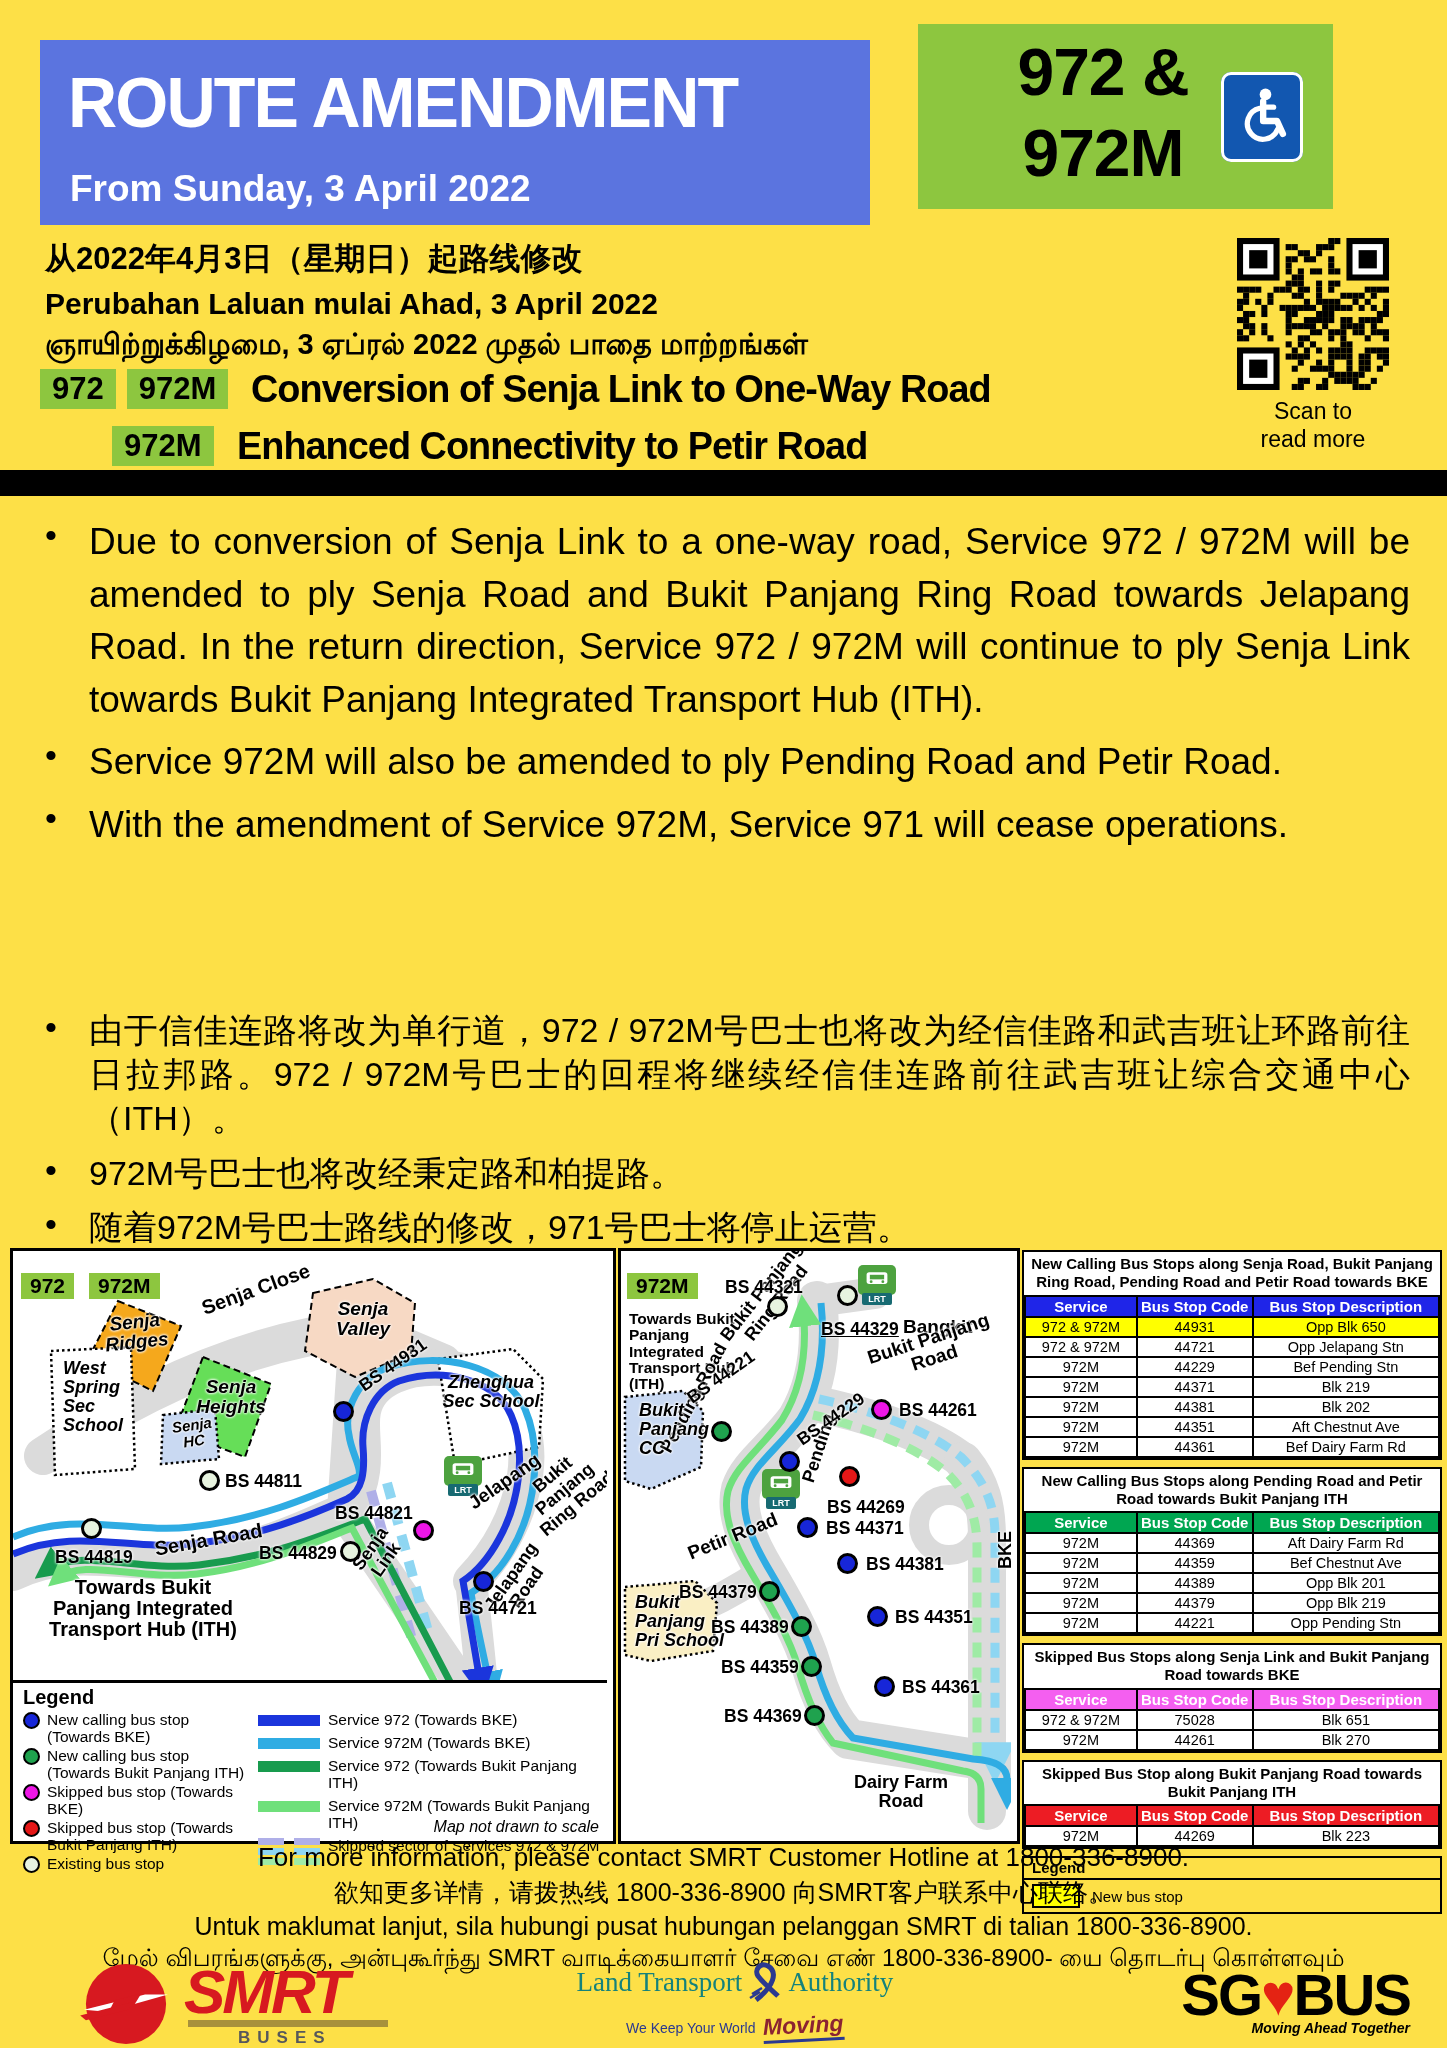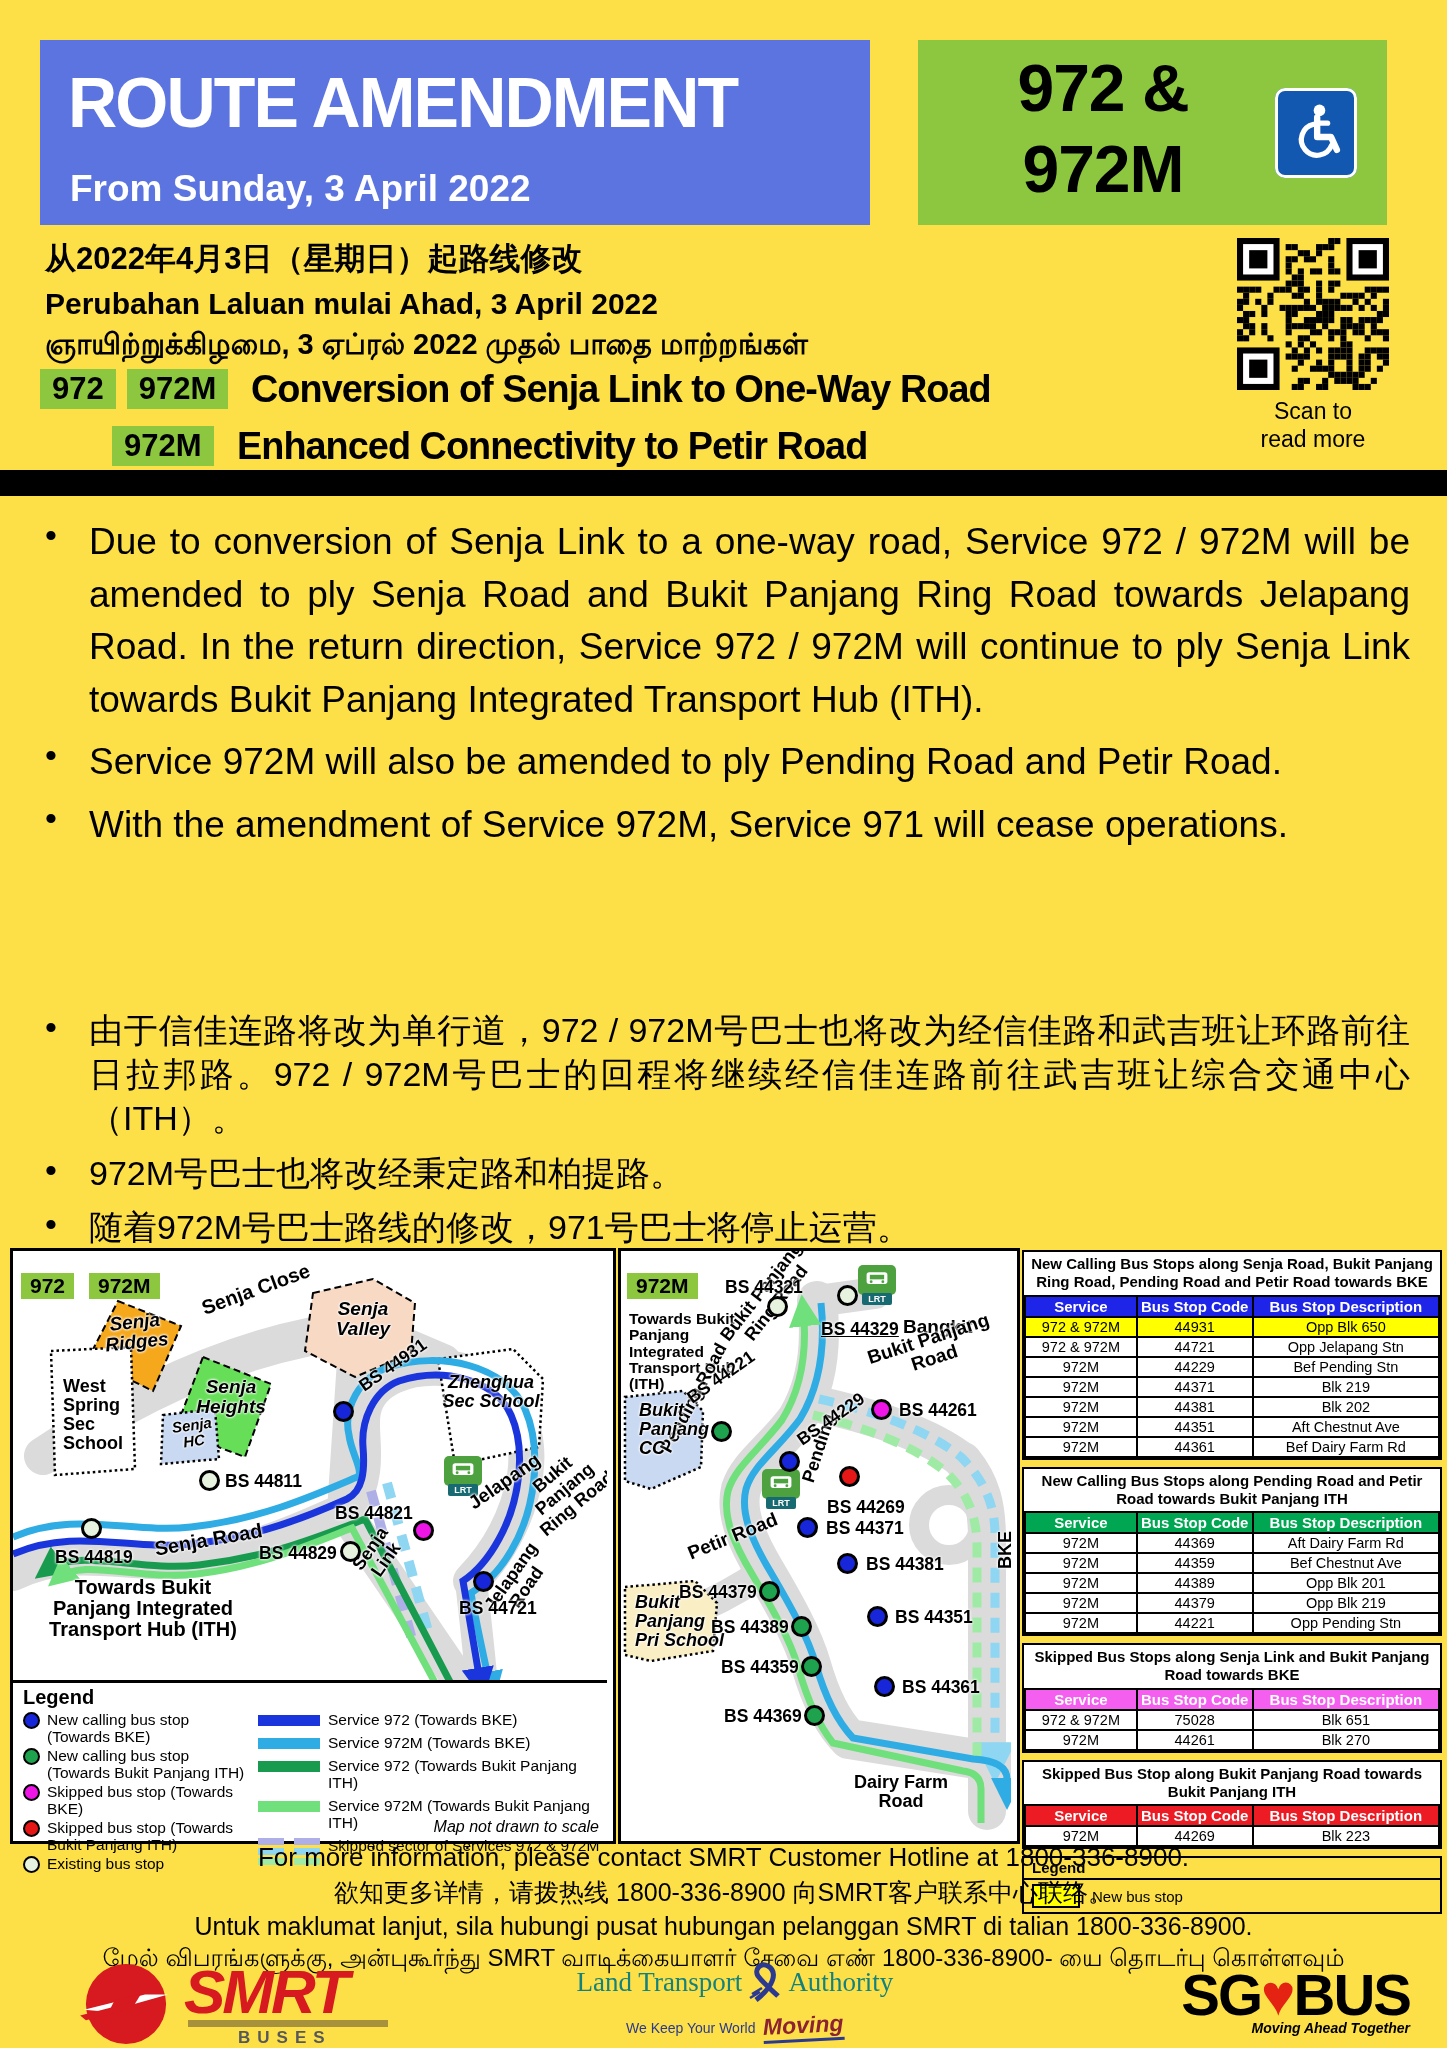--- a/index.html
+++ b/index.html
@@ -3,21 +3,21 @@
 <meta charset="utf-8">
 <style>
   html,body{margin:0;padding:0;background:#fff;}
   .page{position:relative;width:1447px;height:2048px;background:#fde047;overflow:hidden;
         font-family:"Liberation Sans","DejaVu Sans",sans-serif;color:#000;}
   .abs{position:absolute;}
   
   #blue-box{left:40px;top:40px;width:830px;height:185px;background:#5B74DF;color:#fff;}
   #main-title{position:absolute;left:28px;top:22px;font-size:71px;font-weight:bold;letter-spacing:-2px;white-space:nowrap;transform:scaleX(.96);transform-origin:left;}
   #sub-title{position:absolute;left:30px;top:128px;font-size:37px;font-weight:bold;}
-  #green-box{left:918px;top:40px;width:469px;height:185px;background:#8DC63F;}
+  #green-box{left:918px;top:24px;width:415px;height:185px;background:#8DC63F;}
   #svc-lines{position:absolute;left:55px;top:8px;width:260px;text-align:center;font-size:66px;line-height:1.23;font-weight:bold;letter-spacing:-1px;}
   #wheelchair{position:absolute;right:30px;top:48px;width:82px;height:90px;background:#1257B0;border-radius:10px;box-shadow:inset 0 0 0 3px #fff;display:flex;align-items:center;justify-content:center;}
   #dates{left:45px;top:238px;width:1100px;font-weight:bold;}
   #dates .dl{margin-bottom:7px;}
   #date-zh{font-size:31px;}#date-ms{font-size:30px;}#date-ta{font-size:29px;}
   #qr-wrap{left:1237px;top:238px;width:152px;text-align:center;}
   #qr{width:152px;height:152px;display:block;}
   #qr-cap{font-size:23px;line-height:1.2;margin-top:8px;}
   
   #headlines{left:40px;top:366px;}
@@ -436,21 +436,21 @@
               <circle cx="14.5" cy="8.3" r="1.1" fill="#4DA23F"></circle>
             </svg>
           </div>
           <span class="lrt-tag">LRT</span>
         </div>
         <div class="map-label" style="left: 186px; top: 48px; font-size: 20px; font-weight: bold; transform: rotate(-20deg); transform-origin: left top;">Senja Close</div>
         <div class="map-label" style="left: 76px; top: 66px; font-size: 19px; font-weight: bold; font-style: italic; width: 90px; text-align: center; transform: rotate(-6deg); transform-origin: left top;">Senja
 Ridges</div>
         <div class="map-label" style="left: 305px; top: 48px; font-size: 19px; font-weight: bold; font-style: italic; width: 90px; text-align: center;">Senja
 Valley</div>
-        <div class="map-label" style="left: 50px; top: 108px; font-size: 18px; font-weight: bold;  margin-top: 18px;">West
+        <div class="map-label" style="left: 50px; top: 108px; font-size: 18px; font-weight: bold; font-style: italic;">West
 Spring
 Sec
 School</div>
         <div class="map-label" style="left: 176px; top: 126px; font-size: 19px; font-weight: bold; font-style: italic; width: 84px; text-align: center;">Senja
 Heights</div>
         <div class="map-label" style="left: 152px; top: 170px; font-size: 15px; font-weight: bold; font-style: italic; width: 52px; text-align: center; transform: rotate(-8deg); transform-origin: left top;">Senja
 HC</div>
         <div class="map-label" style="left: 428px; top: 122px; font-size: 18px; font-weight: bold; font-style: italic; width: 100px; text-align: center;">Zhenghua
 Sec School</div>
         <div class="map-label" style="left: 140px; top: 288px; font-size: 20px; font-weight: bold; transform: rotate(-10deg); transform-origin: left top;">Senja Road</div>

